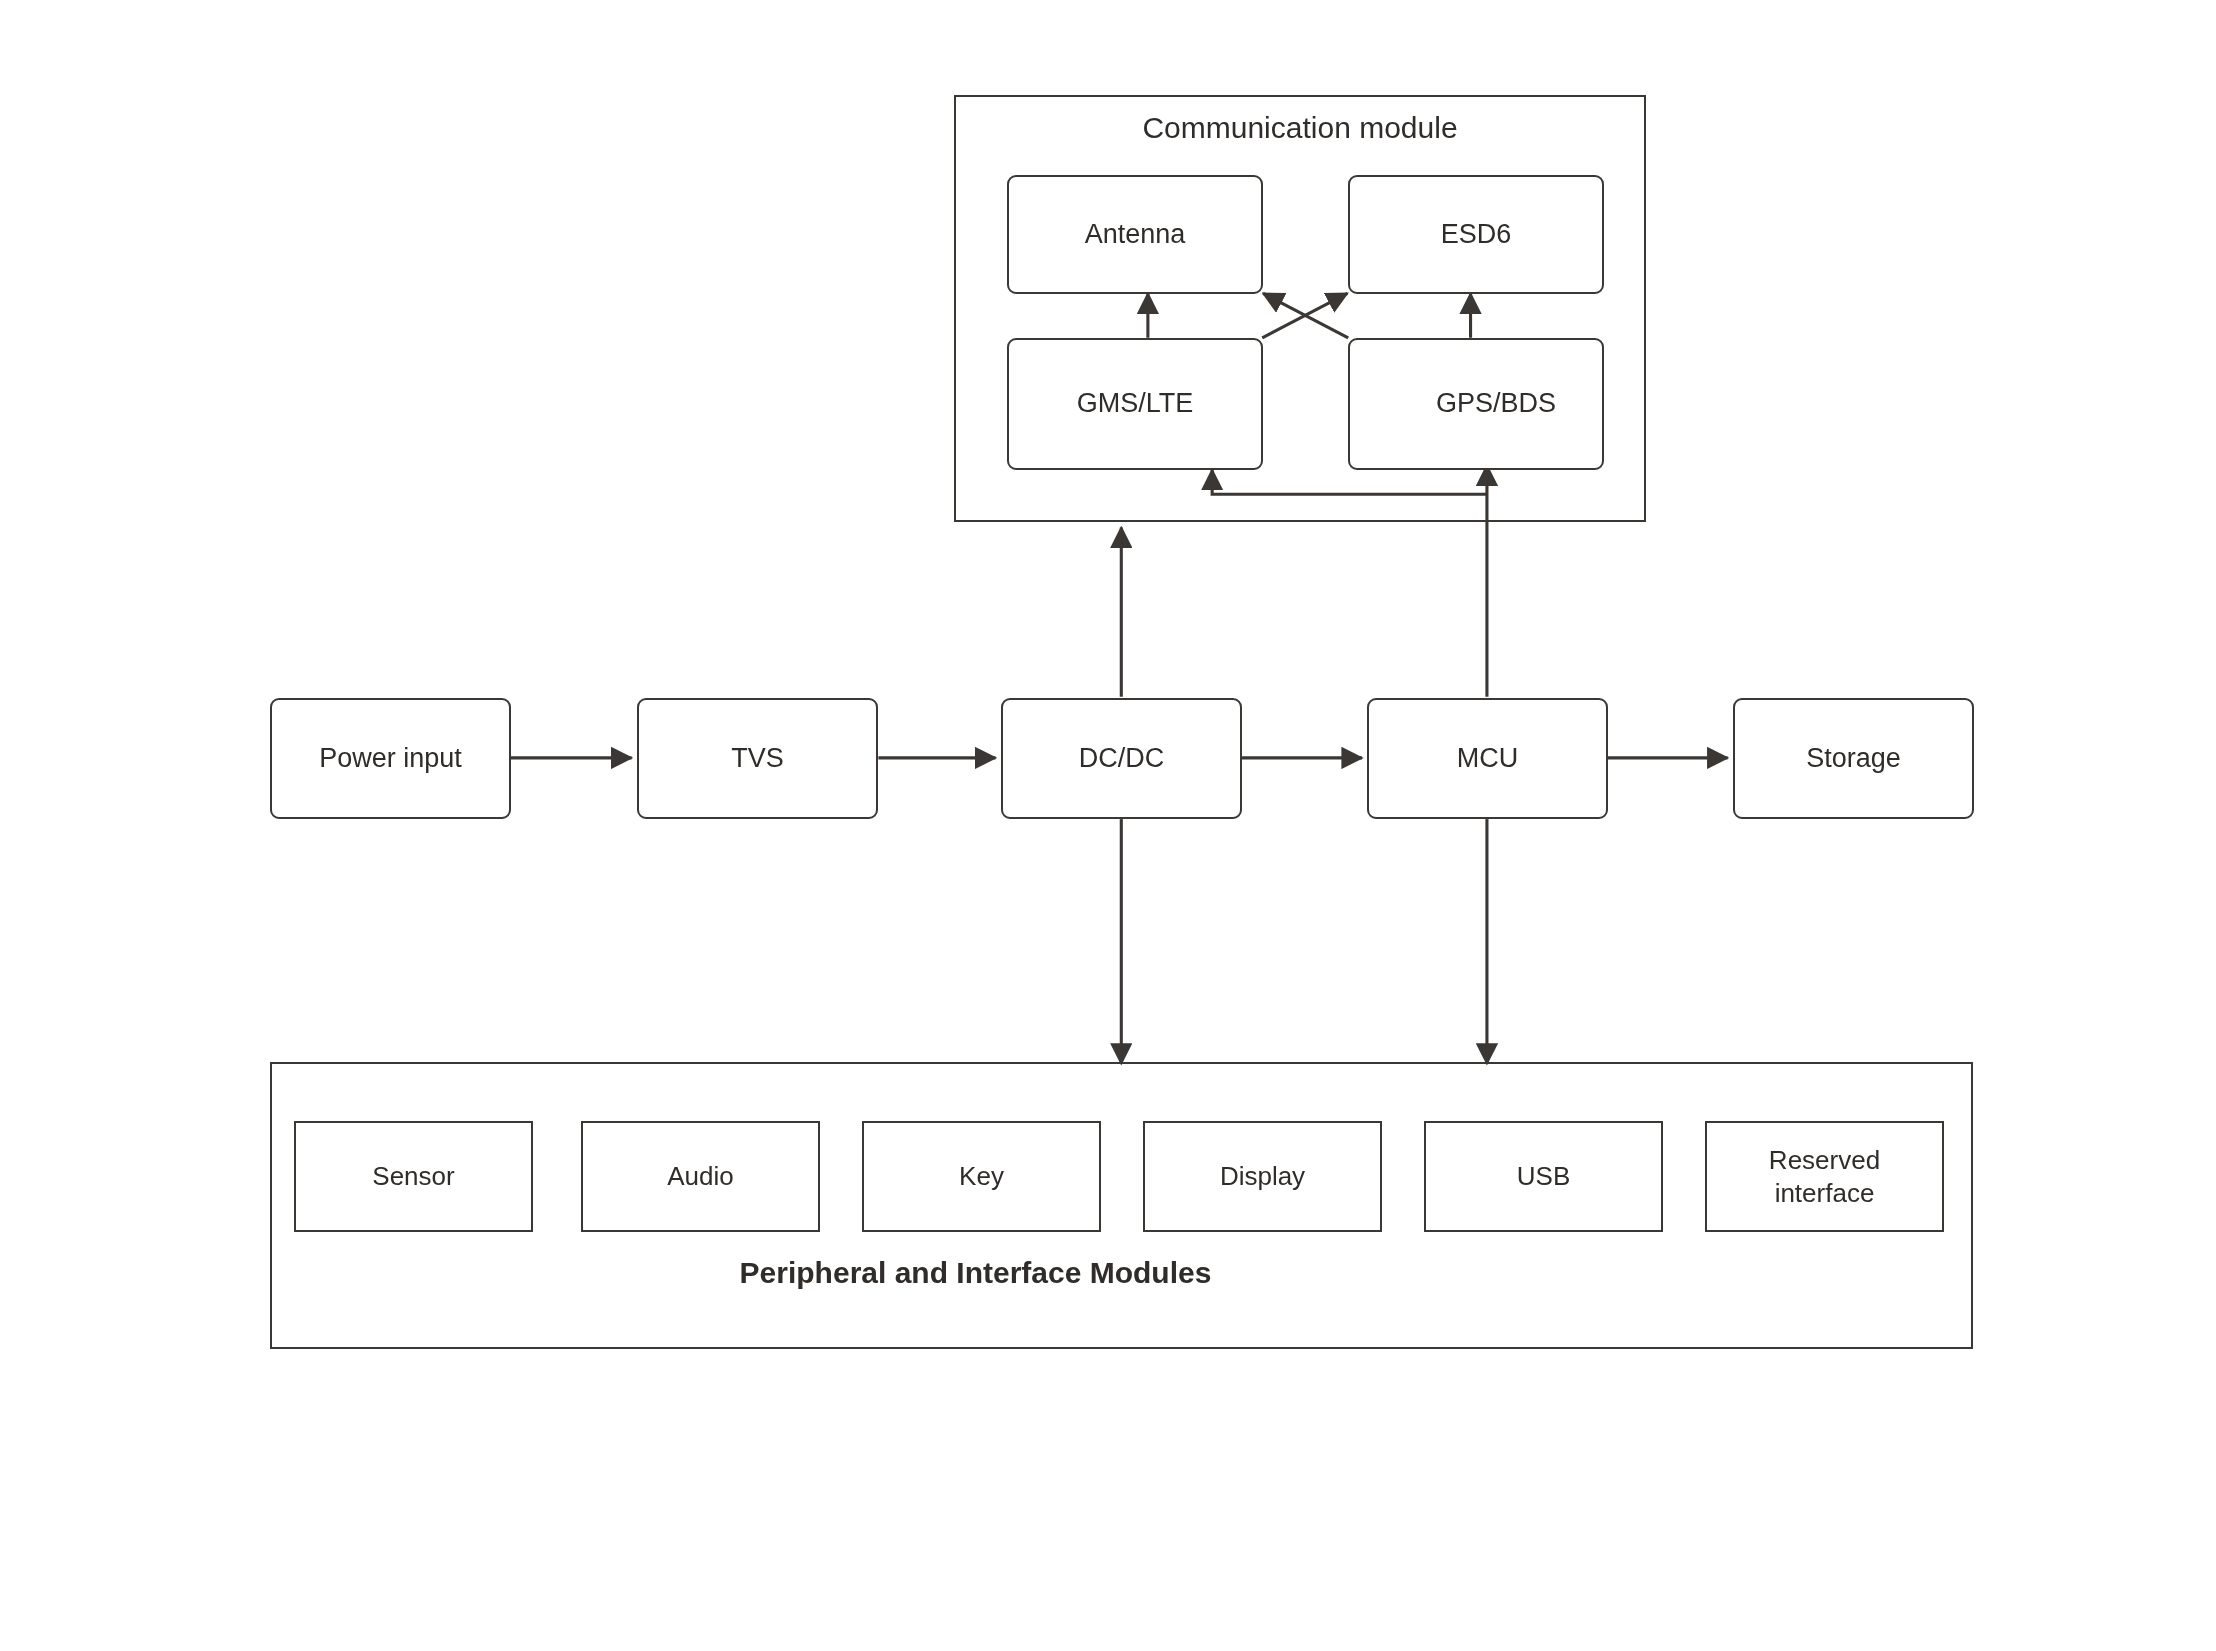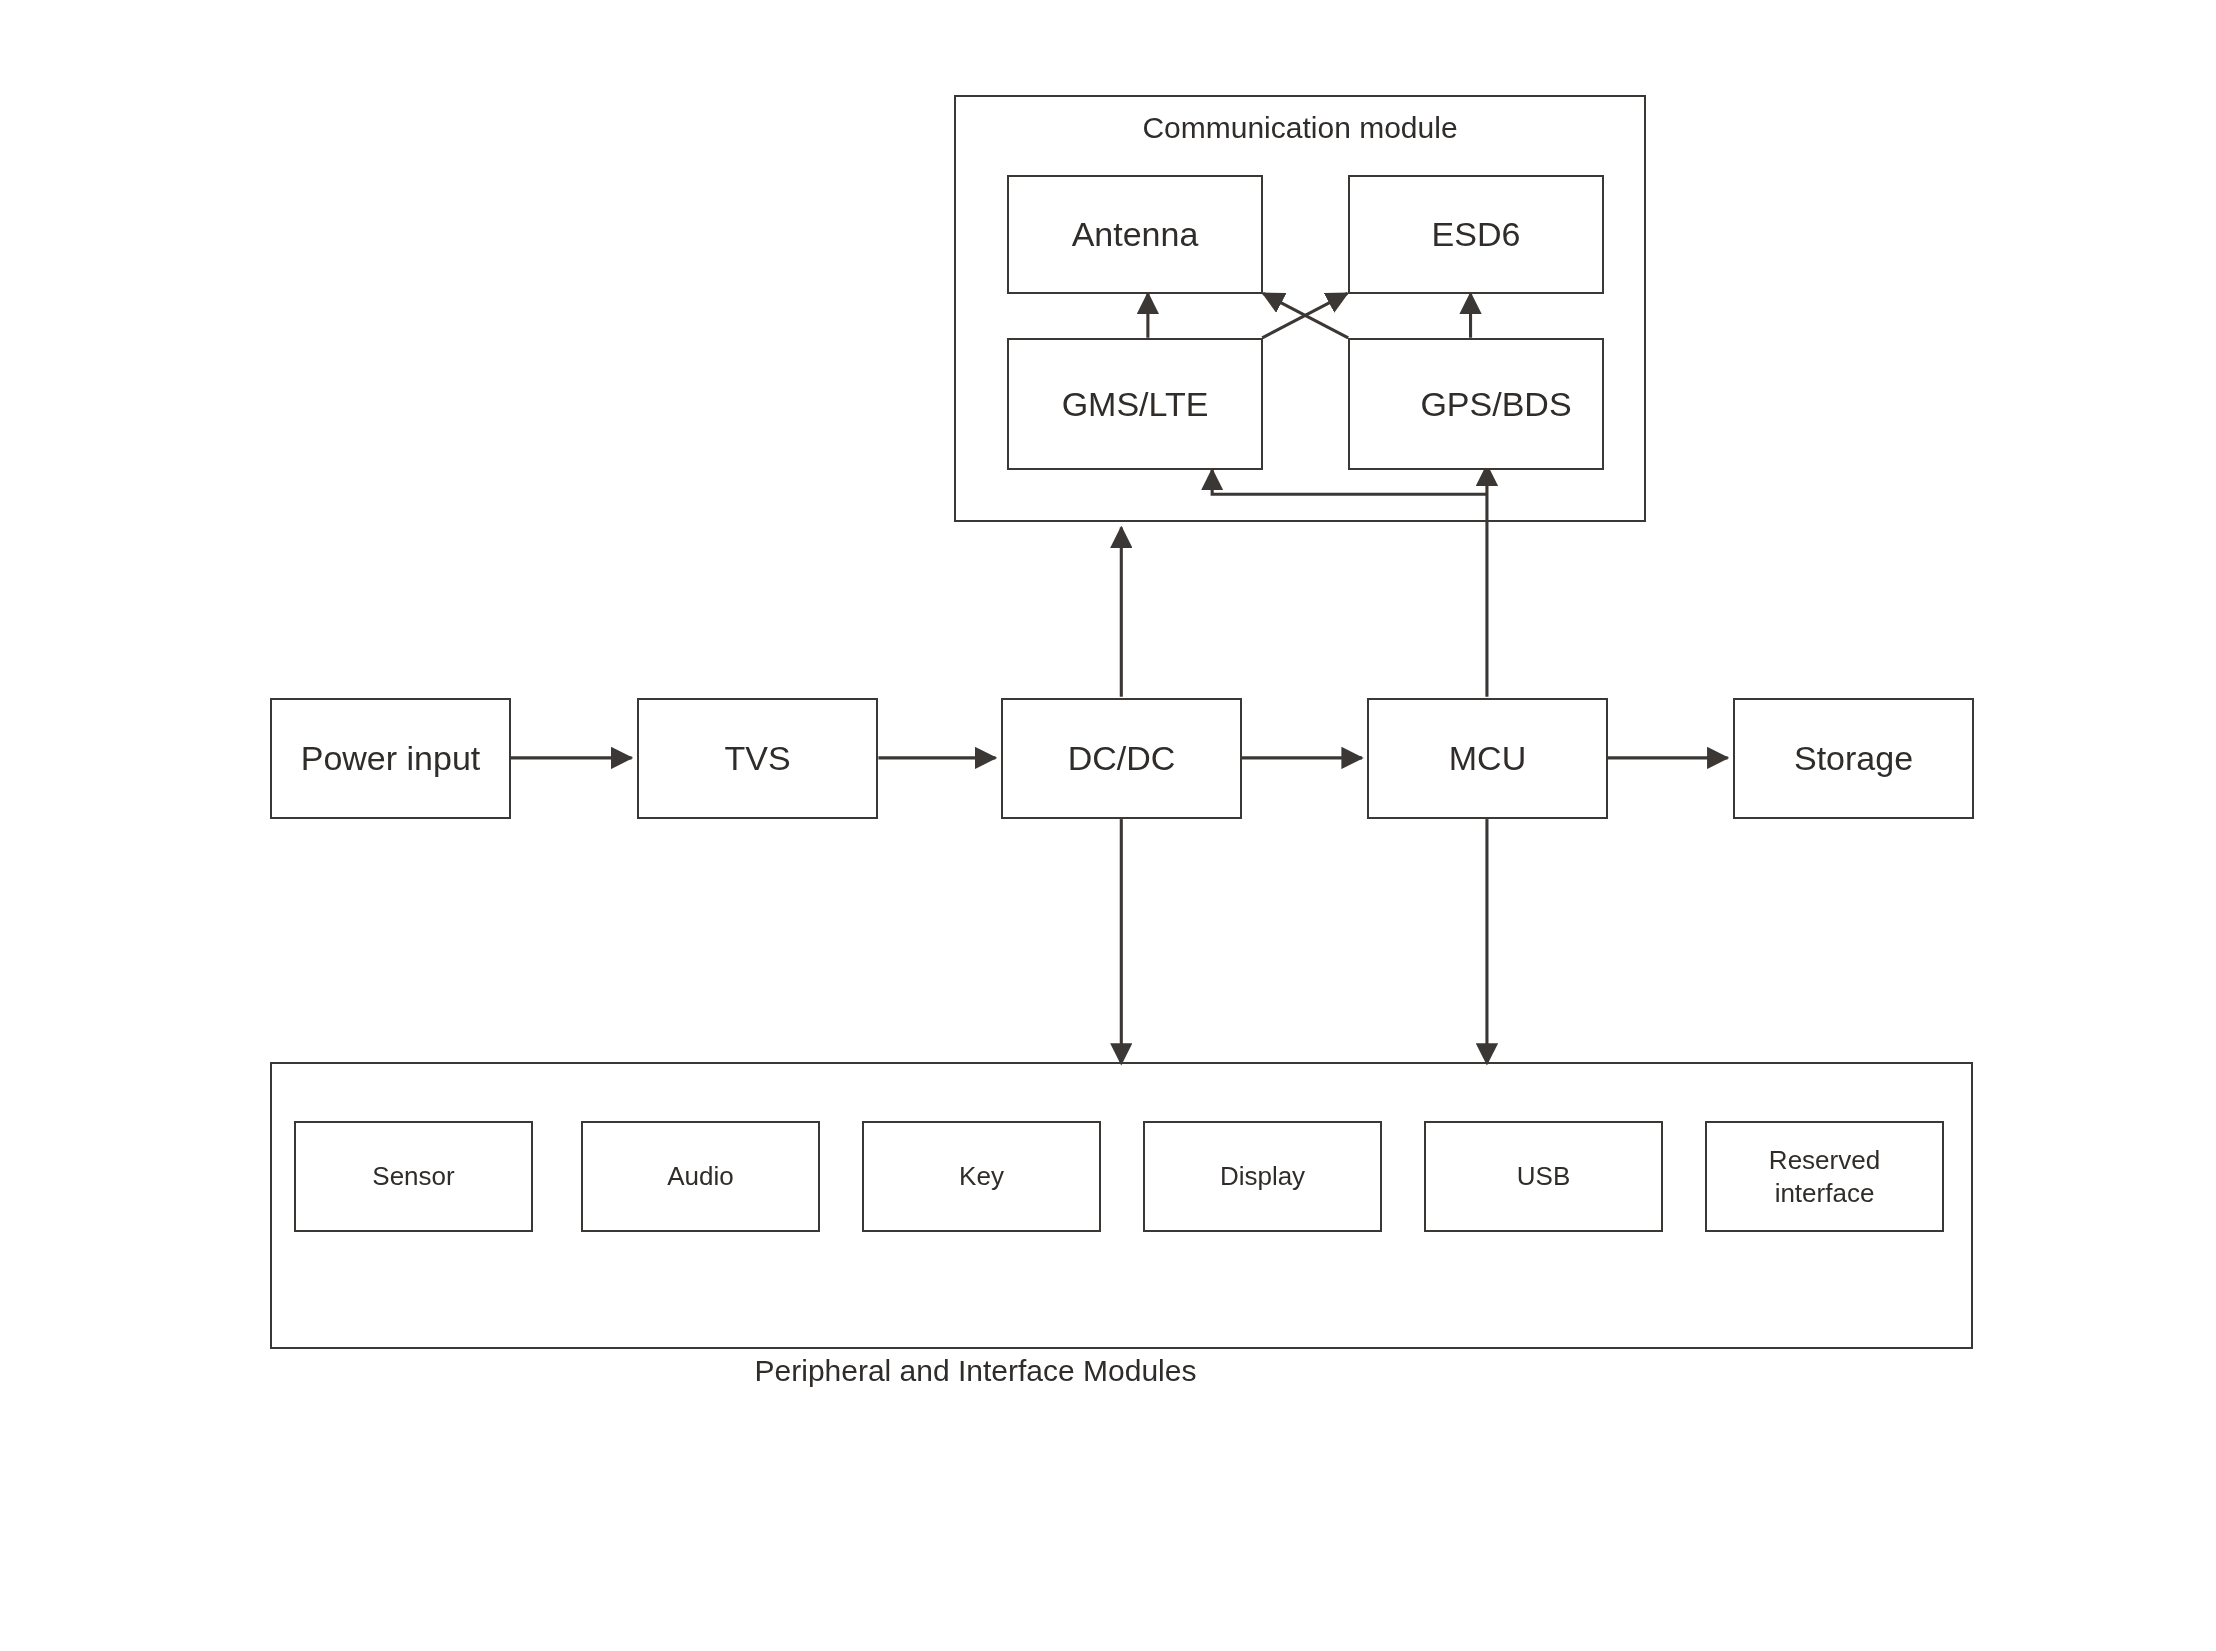--- a/index.html
+++ b/index.html
@@ -41,21 +41,21 @@
     background: transparent;
   }
   .group-title {
     position: absolute;
     color: #2f2c2a;
     text-align: center;
     white-space: nowrap;
   }
   .lbl { pointer-events: none; }
   .fs-comm  { font-size: 30px; }
-  .fs-node  { font-size: 34px; }
+  .fs-node  { font-size: 27px; border-radius: 9px; }
   .fs-small { font-size: 26px; }
 </style>
 </head>
 <body>
 
 <div id="stage">
 
   <svg id="diagram-svg" viewBox="0 0 5000 3725" aria-hidden="true">
     <defs>
       <marker id="ah" viewBox="0 0 10 10" refX="9.2" refY="5" markerWidth="7.2" markerHeight="7.2" orient="auto-start-reverse">
@@ -151,16 +151,16 @@
   </div>
 
   <div class="node-box fs-small" style="left:1705px; top:1121px; width:239px; height:111px; padding:0 12.4px;">
     <span class="lbl">Reserved interface</span>
   </div>
 
   <div class="node-box fs-small" style="left:1424px; top:1121px; width:239px; height:111px;">
     <span class="lbl">USB</span>
   </div>
 
-  <div class="group-title fs-comm lbl" style="left:270px; top:1354px; width:1411px;">Peripheral and Interface Modules</div>
+  <div class="group-title fs-comm lbl" style="left:270px; top:1256px; width:1411px;font-weight:bold;">Peripheral and Interface Modules</div>
 
 </div>
 
 
 </body></html>

